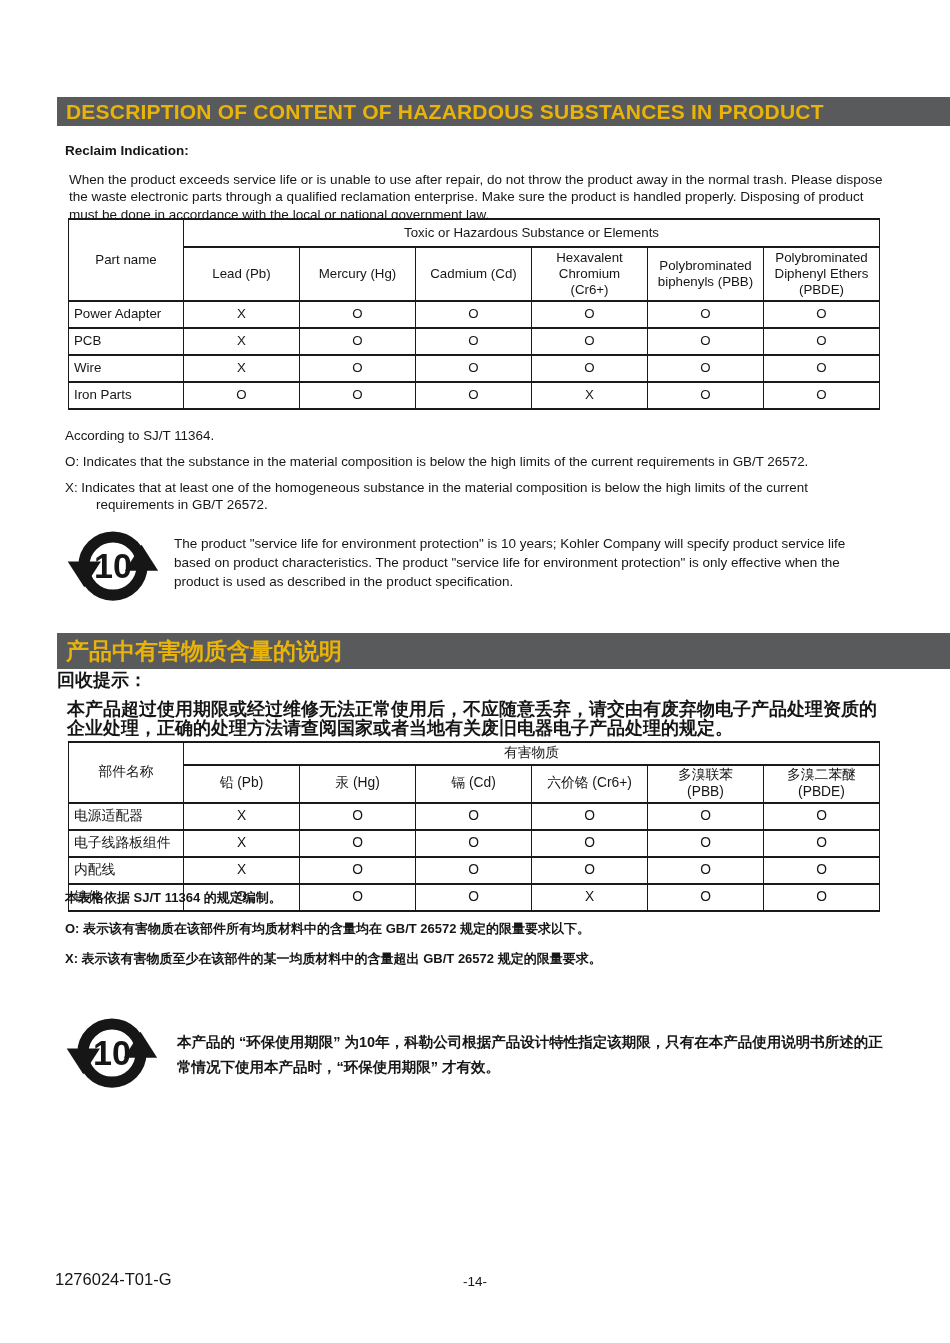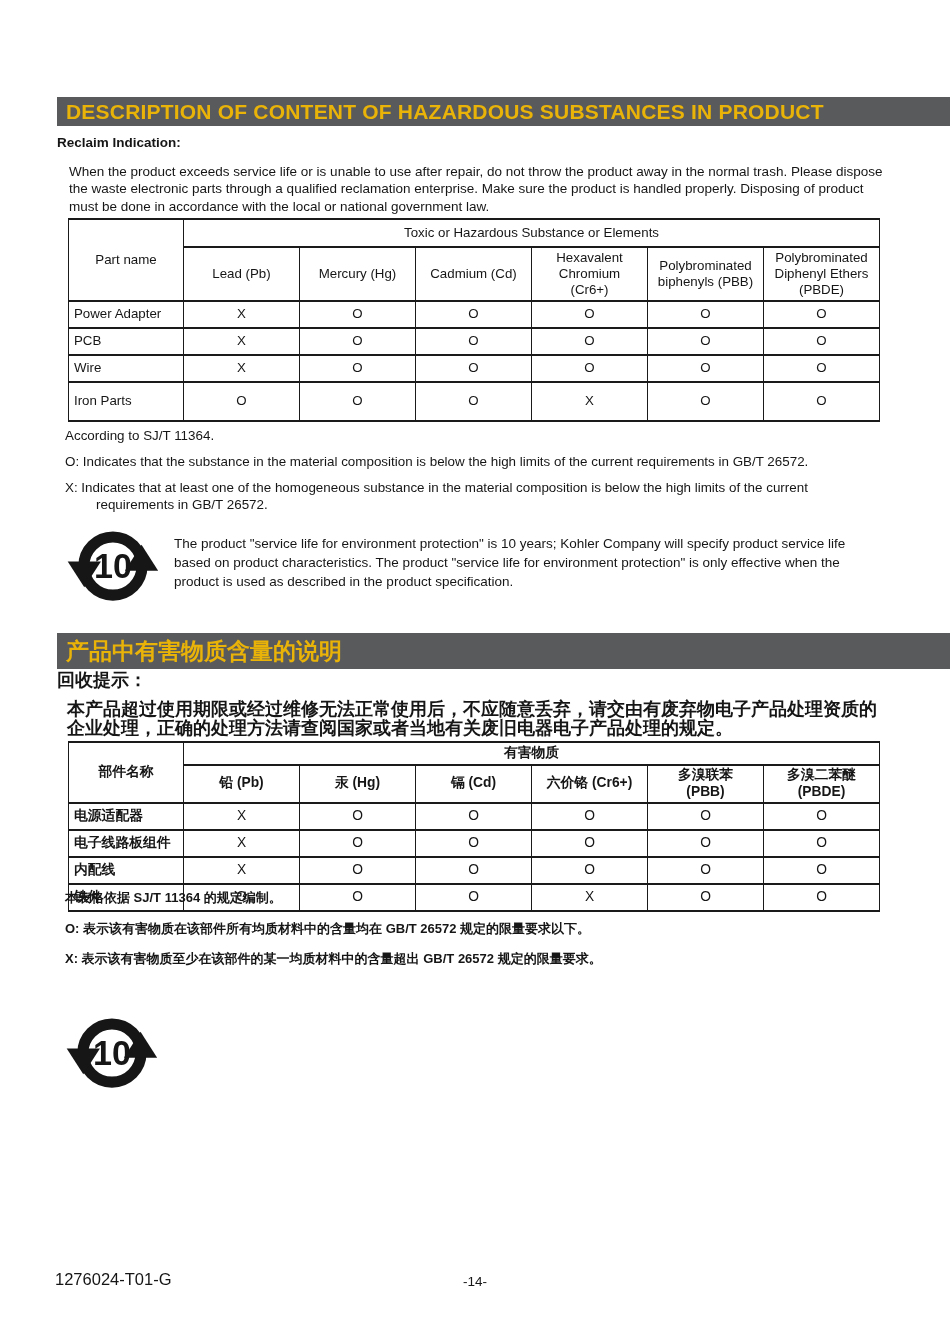--- a/index.html
+++ b/index.html
@@ -11,33 +11,33 @@
   .bar {
     position:absolute; left:57px; width:944px; background:#595a5c; color:#eab308;
     font-weight:bold; box-sizing:border-box; display:flex; align-items:center;
     padding-left:9px;
   }
   #bar-en { top:97px; height:29px; font-size:21px; letter-spacing:0.2px; }
   #bar-cn { top:633px; height:36px; font-size:23px; }
 
   .block { position:absolute; left:57px; }
   #reclaim { top:134px; width:842px; font-size:13.5px; line-height:17.2px; }
-  #reclaim .title { font-weight:bold; margin:0; }
+  #reclaim .title { font-weight:bold; margin:8px; }
   #reclaim .body { margin:12px; }
 
   table.subst { position:absolute; left:68px; border-collapse:collapse; table-layout:fixed; background:#fff; }
   #table-en { top:218px; font-size:13.3px; }
   #table-cn { top:741px; font-size:13.8px; }
   .subst td {
     border:1px solid #1a1a1a; border-top:2px solid #1a1a1a; border-bottom:2px solid #1a1a1a;
     text-align:center; vertical-align:middle; padding:1px 5px; box-sizing:border-box; line-height:1.22;
   }
   .subst .pn { text-align:left; }
   .prewrap { white-space:pre-line; }
-  #table-cn .hdrcell, #table-cn .pn { font-weight:bold; }
+  #table-cn .hdrcell, #table-cn .pn { font-weight:normal; }
 
   #notes-en { top:419px; width:852px; font-size:13.4px; line-height:17.8px; }
   #notes-en p, #notes-cn p { margin:8px; }
   .hang { padding-left:31px; text-indent:-31px; white-space:pre-line; }
 
   .logo { position:absolute; }
   #logo-en { left:64px; top:526px; }
   #logo-cn { left:63px; top:1013px; }
   .efuptext { position:absolute; margin:0; }
   #efup-en-text { left:174px; top:535px; width:710px; font-size:13.5px; line-height:18.8px; }
@@ -114,21 +114,21 @@
       </tr>
       <tr style="height:27px">
         <td class="pn">Wire</td>
         <td>X</td>
         <td>O</td>
         <td>O</td>
         <td>O</td>
         <td>O</td>
         <td>O</td>
       </tr>
-      <tr style="height:39px">
+      <tr style="height:27px">
         <td class="pn">Iron Parts</td>
         <td>O</td>
         <td>O</td>
         <td>O</td>
         <td>X</td>
         <td>O</td>
         <td>O</td>
       </tr>
     </tbody>
   </table>
@@ -230,17 +230,18 @@
   </div>
 
   <div class="logo" id="logo-cn">
     <svg width="96" height="82" viewBox="0 0 104 88">
       <circle cx="53" cy="43" r="31.5" fill="none" stroke="#161616" stroke-width="12"></circle>
       <polygon points="4,38 40,38 22,66" fill="#161616"></polygon>
       <polygon points="66,48 102,48 84,20" fill="#161616"></polygon>
       <text x="53" y="56" text-anchor="middle" font-size="37" font-weight="bold" fill="#161616">10</text>
     </svg>
   </div>
+  <p class="efuptext" id="efup-cn-text">本产品的 “环保使用期限” 为10年，科勒公司根据产品设计特性指定该期限，只有在本产品使用说明书所述的正常情况下使用本产品时，“环保使用期限” 才有效。</p>
 
   <div id="footer-left">1276024-T01-G</div>
   <div id="footer-center">-14-</div>
 
 </div>
 
 </body></html>

